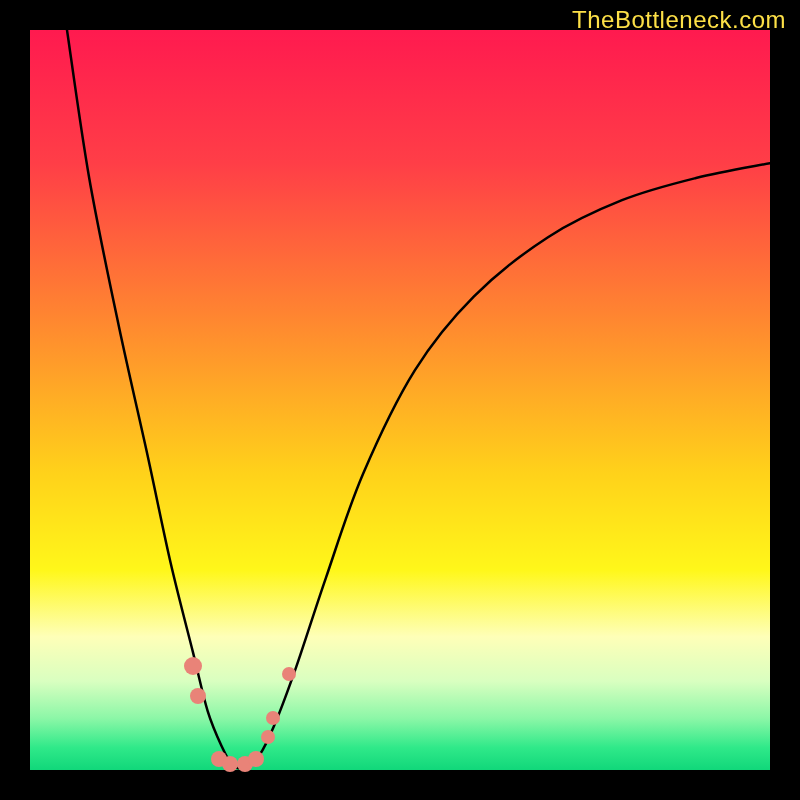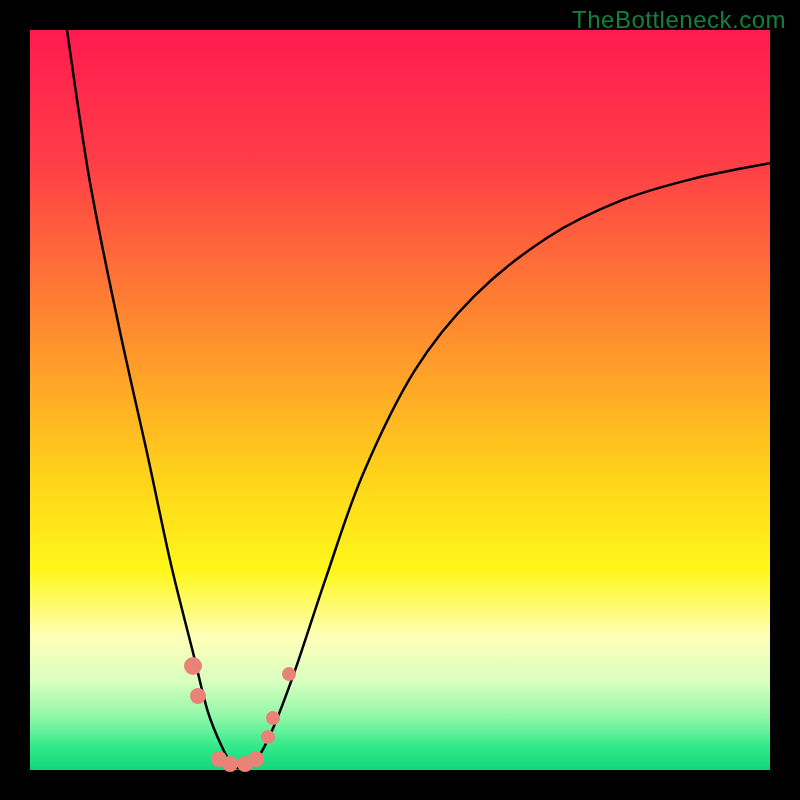--- a/index.html
+++ b/index.html
@@ -14,21 +14,21 @@
   .frame {
     position: relative;
     width: 800px;
     height: 800px;
     background: #000;
   }
   .watermark {
     position: absolute;
     top: 6px;
     right: 14px;
-    color: #15803d;
+    color: #fde047;
     font-size: 24px;
     font-weight: 500;
     letter-spacing: 0.5px;
     z-index: 5;
   }
   .plot-area {
     position: absolute;
     left: 30px;
     top: 30px;
     width: 740px;

